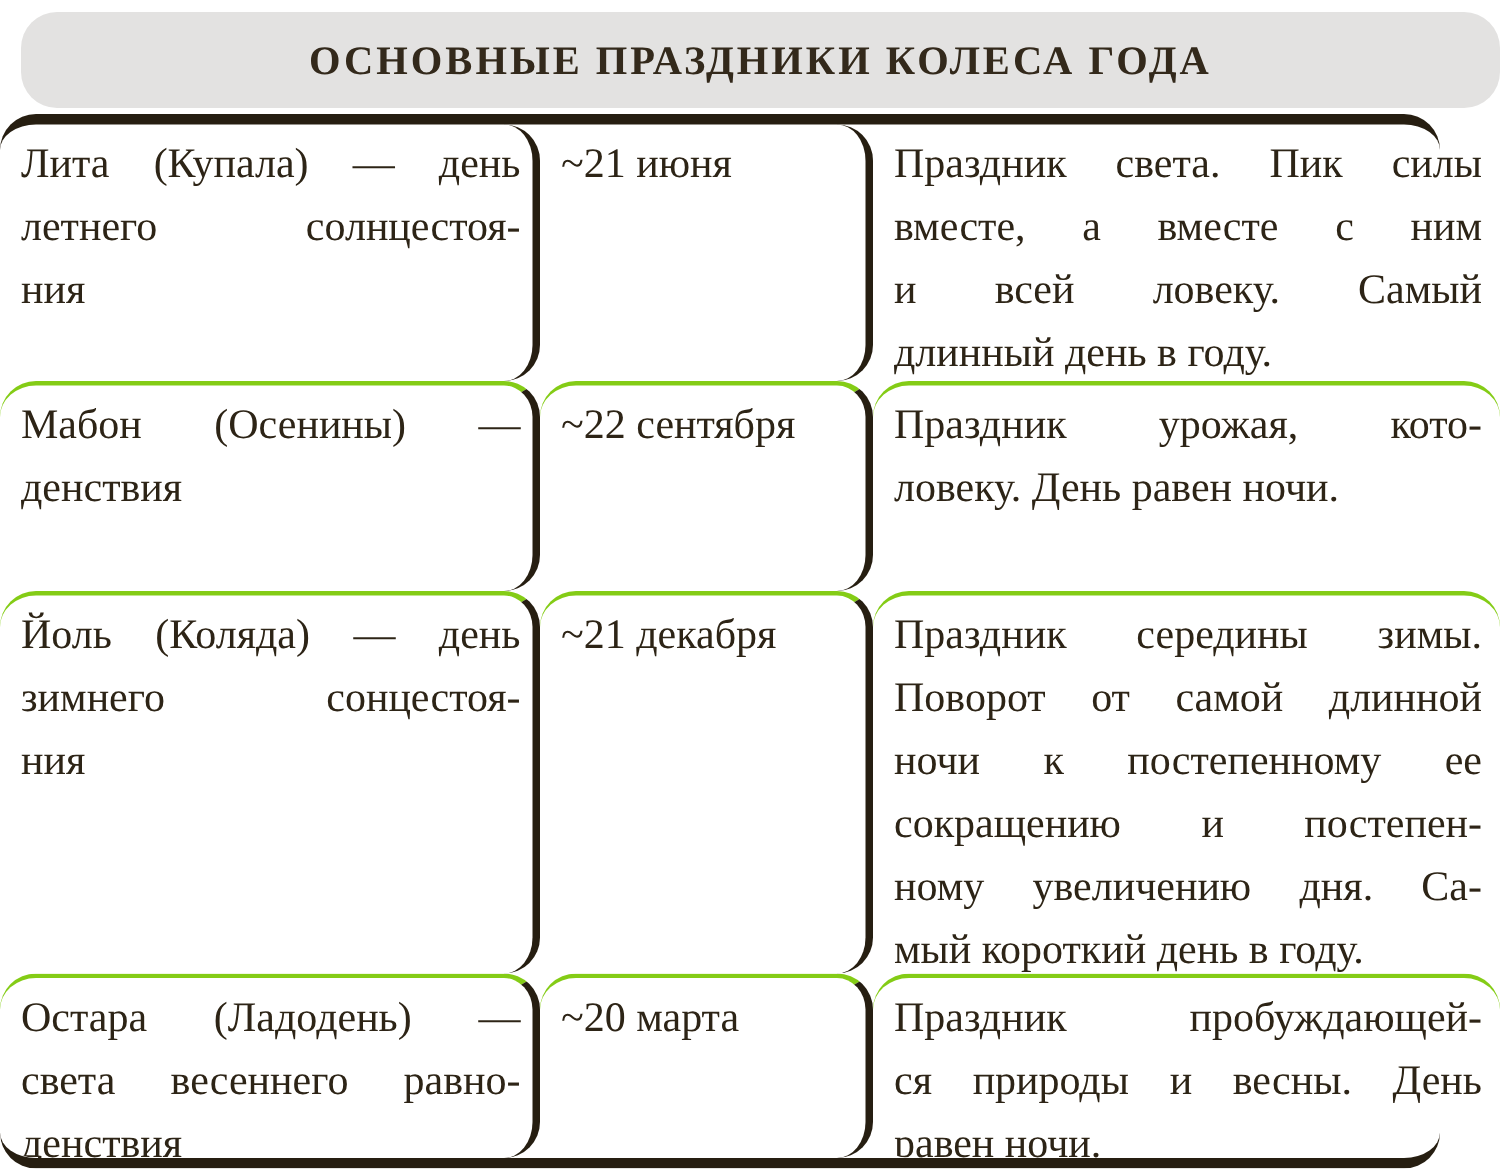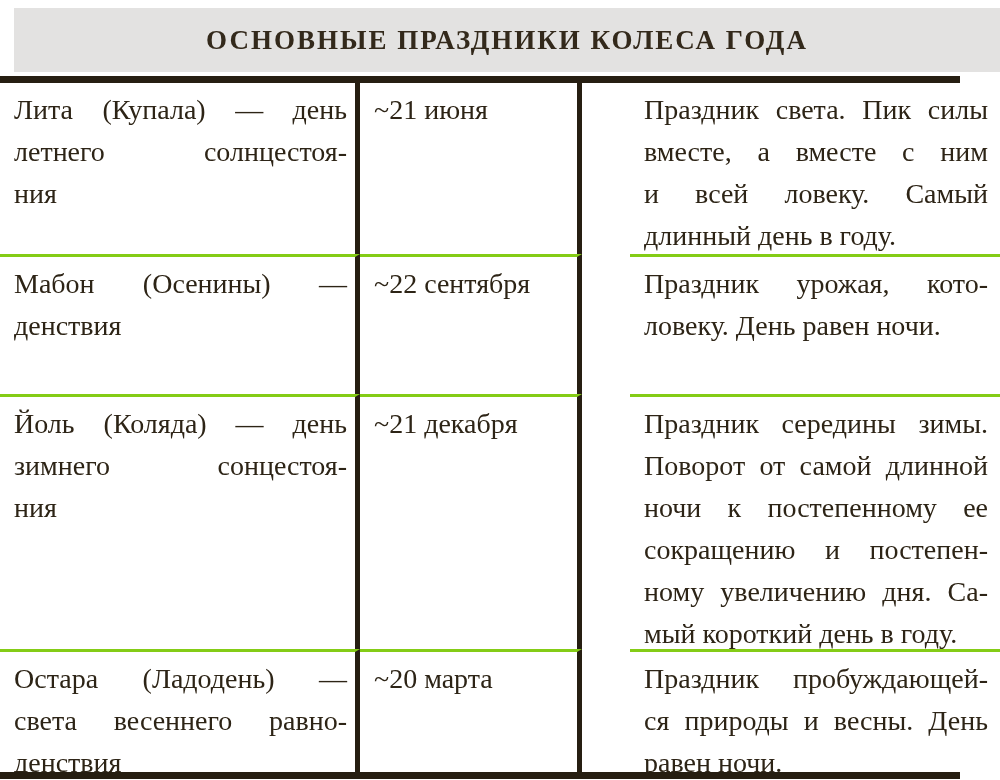--- a/index.html
+++ b/index.html
@@ -1,15 +1,15 @@
 <!DOCTYPE html>
 <html><head>
 <meta charset="utf-8">
 <style>
-  * { margin:0; padding:0; box-sizing:border-box; }
+  * { margin:0; padding:0; box-sizing:border-box;border-radius:24px; }
   html,body { width:1000px; height:780px; background:#ffffff; overflow:hidden; }
   body {
     font-family:"Liberation Serif", serif;
     color:#2d2416;
     position:relative;
   }
   .header-band {
     position:absolute;
     left:14px; top:8px; right:0;
     height:64px;
@@ -33,21 +33,21 @@
     grid-template-columns:360px 222px 418px;
     grid-template-rows:171px 140px 255px 123px;
   }
   .cell {
     font-size:28px;
     line-height:42px;
     padding:6px 8px 0 14px;
     overflow:hidden;
   }
   .c1, .c2 { border-right:5px solid #261e11; }
-  .c3 { padding-left:14px; padding-right:12px;margin-left:48px; }
+  .c3 { padding-left:14px; padding-right:12px; }
   .rsep { border-top:3px solid #84cc16; }
   .line { text-align:justify; text-align-last:justify; }
   .line.last { text-align:center; text-align-last:left; }
   .date-cell { white-space:nowrap; }
 </style>
 </head>
 <body>
 
 <div class="header-band">
   <div class="page-title">ОСНОВНЫЕ ПРАЗДНИКИ КОЛЕСА ГОДА</div>

